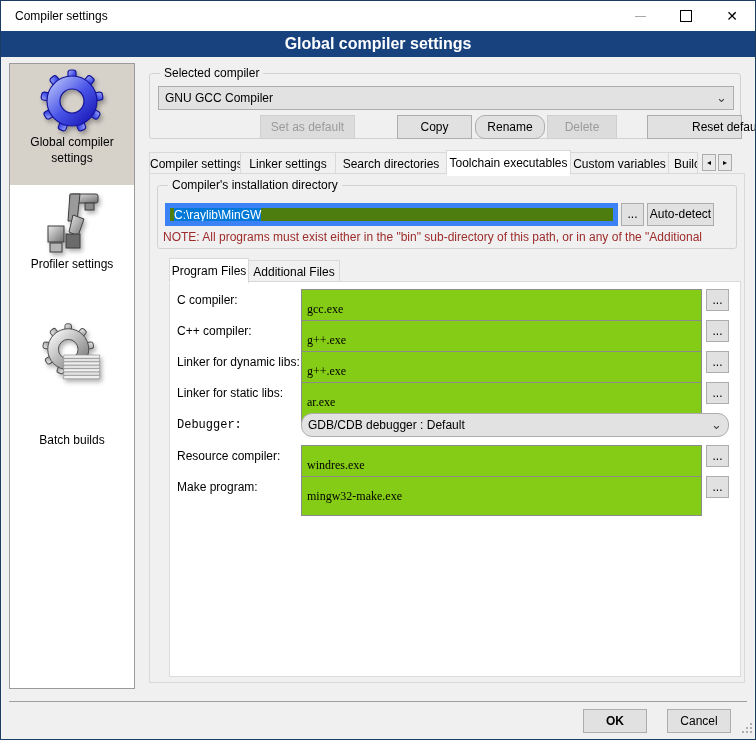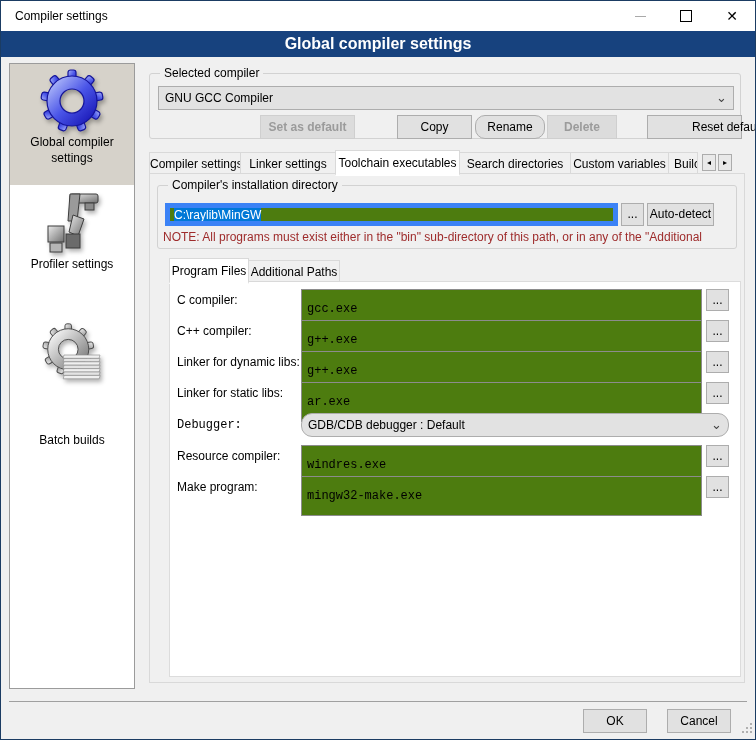--- a/index.html
+++ b/index.html
@@ -35,43 +35,43 @@
   .groupbox { position:absolute; border:1px solid #d2d2d2; border-radius:3px; box-sizing:border-box; }
   .legend { position:absolute; top:-8px; left:10px; background:#f0f0f0; padding:0 4px; white-space:nowrap; }
   
   .combo { position:absolute; background:#e2e2e2; border:1px solid #adadad; box-sizing:border-box;
            display:flex; align-items:center; padding:0 6px; cursor:default; }
   .combo .combo-text { flex:1; white-space:nowrap; overflow:hidden; }
   .combo .chev { color:#444; font-size:13px; line-height:10px; margin-left:4px; }
   
   .btn { position:absolute; height:24px; background:#e1e1e1; border:1px solid #adadad;
          box-sizing:border-box; text-align:center; line-height:22px; font-size:12px; cursor:default; white-space:nowrap; }
-  .btn.disabled { background:#dcdcdc; border-color:#cfcfcf; color:#9b9b9b;font-weight:bold; }
+  .btn.disabled { background:#dcdcdc; border-color:#cfcfcf; color:#9b9b9b; }
   .btn.small { line-height:20px; }
   
   .tabbar { position:absolute; display:flex; align-items:flex-end; z-index:3; }
   .tab { height:22px; line-height:22px; background:#f0f0f0; border:1px solid #d9d9d9;
          box-sizing:border-box; text-align:center; white-space:nowrap; overflow:hidden; margin-right:-1px; cursor:default; }
   .tab.active { height:26px; line-height:24px; background:#fff; border-bottom:2px solid #fff; margin-bottom:-2px; z-index:4; }
   .tab-arrows { display:flex; margin-left:3px; margin-bottom:3px; }
   .arrow-btn { width:14px; height:17px; background:#e9e9e9; border:1px solid #acacac; box-sizing:border-box;
                font-size:8px; line-height:15px; text-align:center; color:#000; margin-left:2px; cursor:default; }
   
   .page-outer { position:absolute; left:148px; top:172px; width:596px; height:510px;
                 background:#f0f0f0; border:1px solid #d9d9d9; box-sizing:border-box; z-index:1; }
   .page-inner { position:absolute; left:168px; top:280px; width:572px; height:396px;
                 background:#ffffff; border:1px solid #dcdcdc; box-sizing:border-box; z-index:2; }
   .legend-on-page { background:#f0f0f0; }
   
   .pathbox { position:absolute; background:#4d7c0f; border:5px solid #3b82f6; box-sizing:border-box;
              display:flex; align-items:center; padding:0 4px; overflow:hidden; }
   .selected-text { background:#0078d7; color:#fff; white-space:pre; }
   .note { position:absolute; color:#9e2b2b; white-space:nowrap; overflow:hidden; }
-  .field { position:absolute; height:40px; background:#4d7c0f; border:1px solid #8c8c8c; box-sizing:border-box;
-           font-family:Liberation Mono, monospace; font-size:12px; padding:0 5px; }
+  .field { position:absolute; height:40px; background:#84cc16; border:1px solid #8c8c8c; box-sizing:border-box;
+           font-family:Liberation Serif, serif; font-size:12px; padding:0 5px; }
   .row-label { position:absolute; white-space:nowrap; }
   
   .divider { position:absolute; left:8px; right:8px; top:700px; height:1px; background:#a0a0a0; }
   .grip { position:absolute; right:3px; bottom:3px; }
 </style>
 </head>
 <body>
 
 <div class="window">
 
@@ -194,22 +194,22 @@
     <div class="btn disabled" style="left:110px; top:41px; width:95px;">Set as default</div>
     <div class="btn" style="left:247px; top:41px; width:75px;">Copy</div>
     <div class="btn" style="left:325px; top:41px; width:70px;border-radius:10px;">Rename</div>
     <div class="btn disabled" style="left:397px; top:41px; width:70px;">Delete</div>
     <div class="btn" style="left:497px; top:41px; width:95px;padding-left:44px;">Reset defaults</div>
   </div>
 
   <div class="tabbar" style="left:148px; top:149px; height:24px;">
     <div class="tab" style="width:92px;">Compiler settings</div>
     <div class="tab" style="width:96px;">Linker settings</div>
+    <div class="tab" style="width:112px;">Search directories</div>
     <div class="tab active" style="width:125px;">Toolchain executables</div>
-    <div class="tab" style="width:112px;">Search directories</div>
     <div class="tab" style="width:99px;">Custom variables</div>
     <div class="tab" style="width:30px; text-align:center; padding-left:5px;">Builc</div>
     <div class="tab-arrows">
       <div class="arrow-btn">◂</div>
       <div class="arrow-btn">▸</div>
     </div>
   </div>
 
   <div class="page-outer"></div>
 
@@ -218,21 +218,21 @@
   </div>
   <div class="pathbox" style="left:164px; top:202px; width:453px; height:23px; z-index:2;">
     <span class="selected-text">C:\raylib\MinGW</span>
   </div>
   <div class="btn small" style="left:620px; top:202px; width:23px; height:23px; z-index:2;">...</div>
   <div class="btn small" style="left:646px; top:202px; width:67px; height:23px; z-index:2;">Auto-detect</div>
   <div class="note" style="left:162px; top:229px; width:570px; z-index:2;">NOTE: All programs must exist either in the "bin" sub-directory of this path, or in any of the "Additional</div>
 
   <div class="tabbar" style="left:168px; top:258px; height:23px; z-index:3;">
     <div class="tab active" style="width:80px;">Program Files</div>
-    <div class="tab" style="width:92px;">Additional Paths</div>
+    <div class="tab" style="width:92px;">Additional Files</div>
   </div>
 
   <div class="page-inner"></div>
 
   <span class="row-label" style="left:176px; top:292px; z-index:3;">C compiler:</span>
   <input class="field" style="left: 300px; top: 288px; width: 401px; z-index: 3;" value="gcc.exe">
   <div class="btn small" style="left:705px; top:288px; width:23px; height:22px; z-index:3;">...</div>
 
   <span class="row-label" style="left:176px; top:323px; z-index:3;">C++ compiler:</span>
   <input class="field" style="left: 300px; top: 319px; width: 401px; z-index: 3;" value="g++.exe">
@@ -254,21 +254,21 @@
 
   <span class="row-label" style="left:176px; top:448px; z-index:3;">Resource compiler:</span>
   <input class="field" style="left: 300px; top: 444px; width: 401px; z-index: 3;" value="windres.exe">
   <div class="btn small" style="left:705px; top:444px; width:23px; height:22px; z-index:3;">...</div>
 
   <span class="row-label" style="left:176px; top:479px; z-index:3;">Make program:</span>
   <input class="field" style="left: 300px; top: 475px; width: 401px; z-index: 3;" value="mingw32-make.exe">
   <div class="btn small" style="left:705px; top:475px; width:23px; height:22px; z-index:3;">...</div>
 
   <div class="divider"></div>
-  <div class="btn" style="left:582px; top:708px; width:64px;">OK</div>
+  <div class="btn" style="left:582px; top:708px; width:64px;font-weight:bold;">OK</div>
   <div class="btn" style="left:666px; top:708px; width:64px;">Cancel</div>
 
   <span class="grip">
     <svg width="10" height="10" viewBox="0 0 10 10">
       <g fill="#b0b0b0">
         <rect x="8" y="0" width="2" height="2"></rect>
           <rect x="8" y="4" width="2" height="2"></rect>
           <rect x="8" y="8" width="2" height="2"></rect>
         <rect x="4" y="4" width="2" height="2"></rect>
           <rect x="4" y="8" width="2" height="2"></rect>

